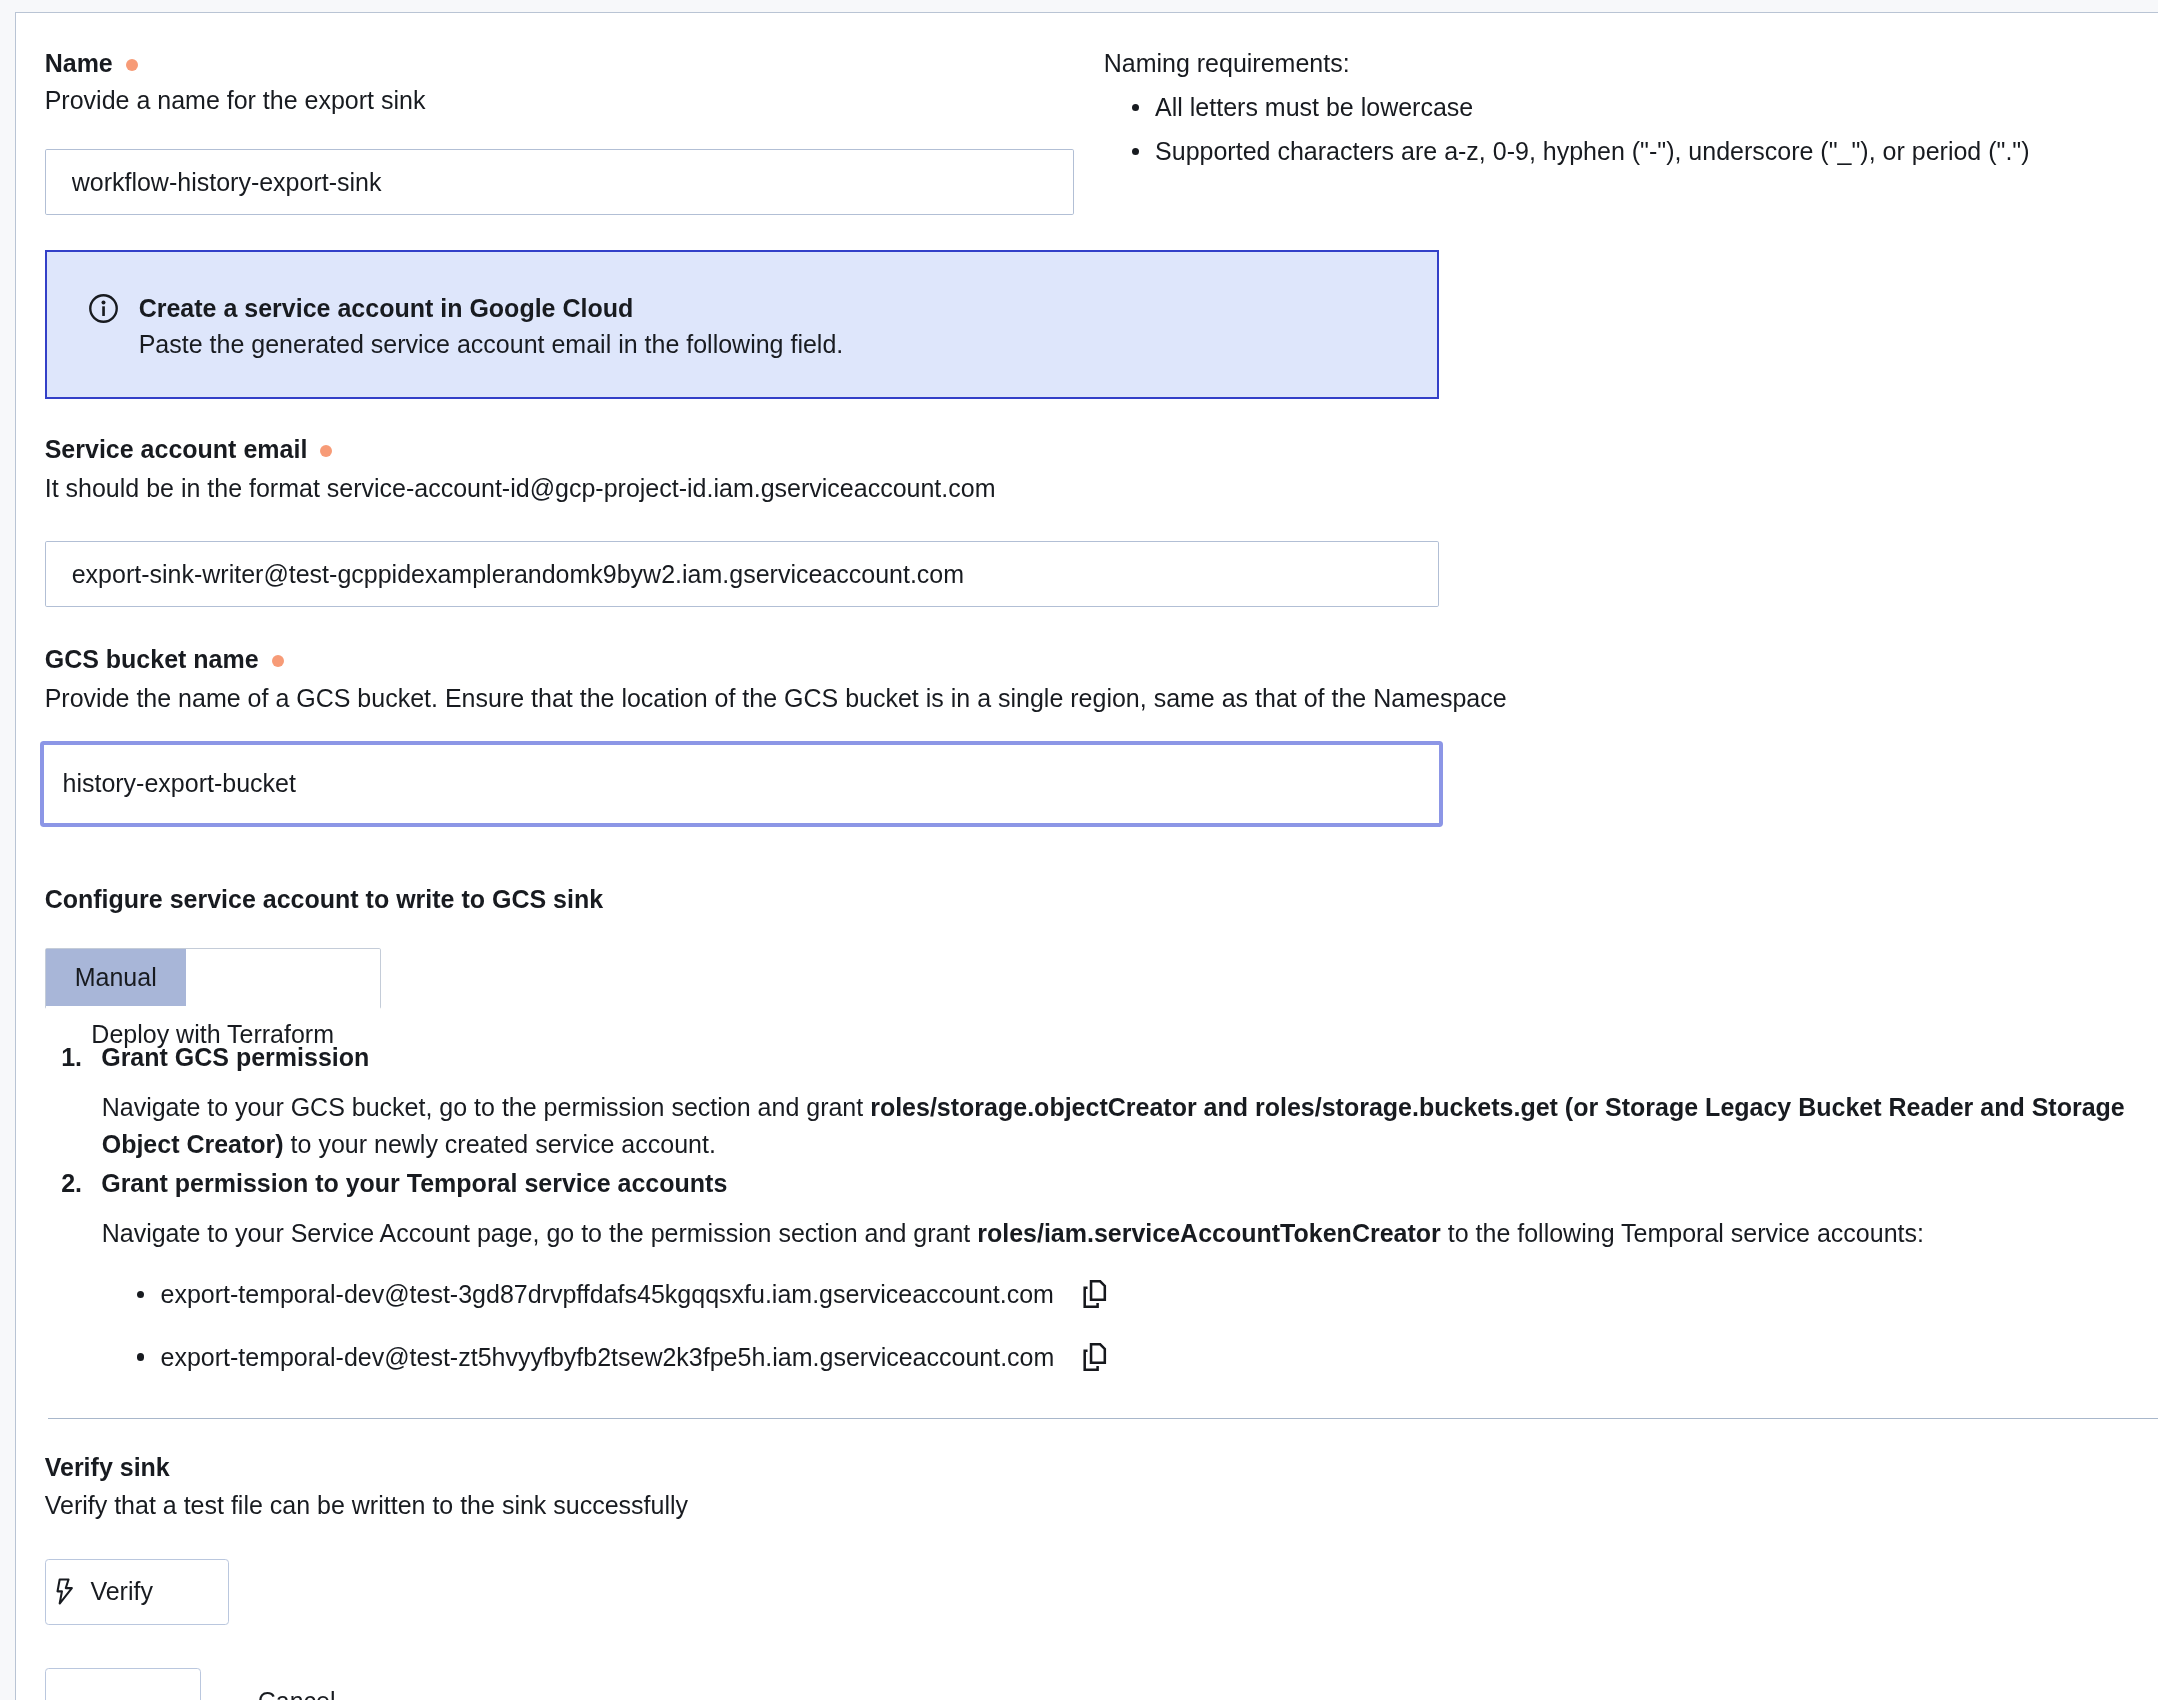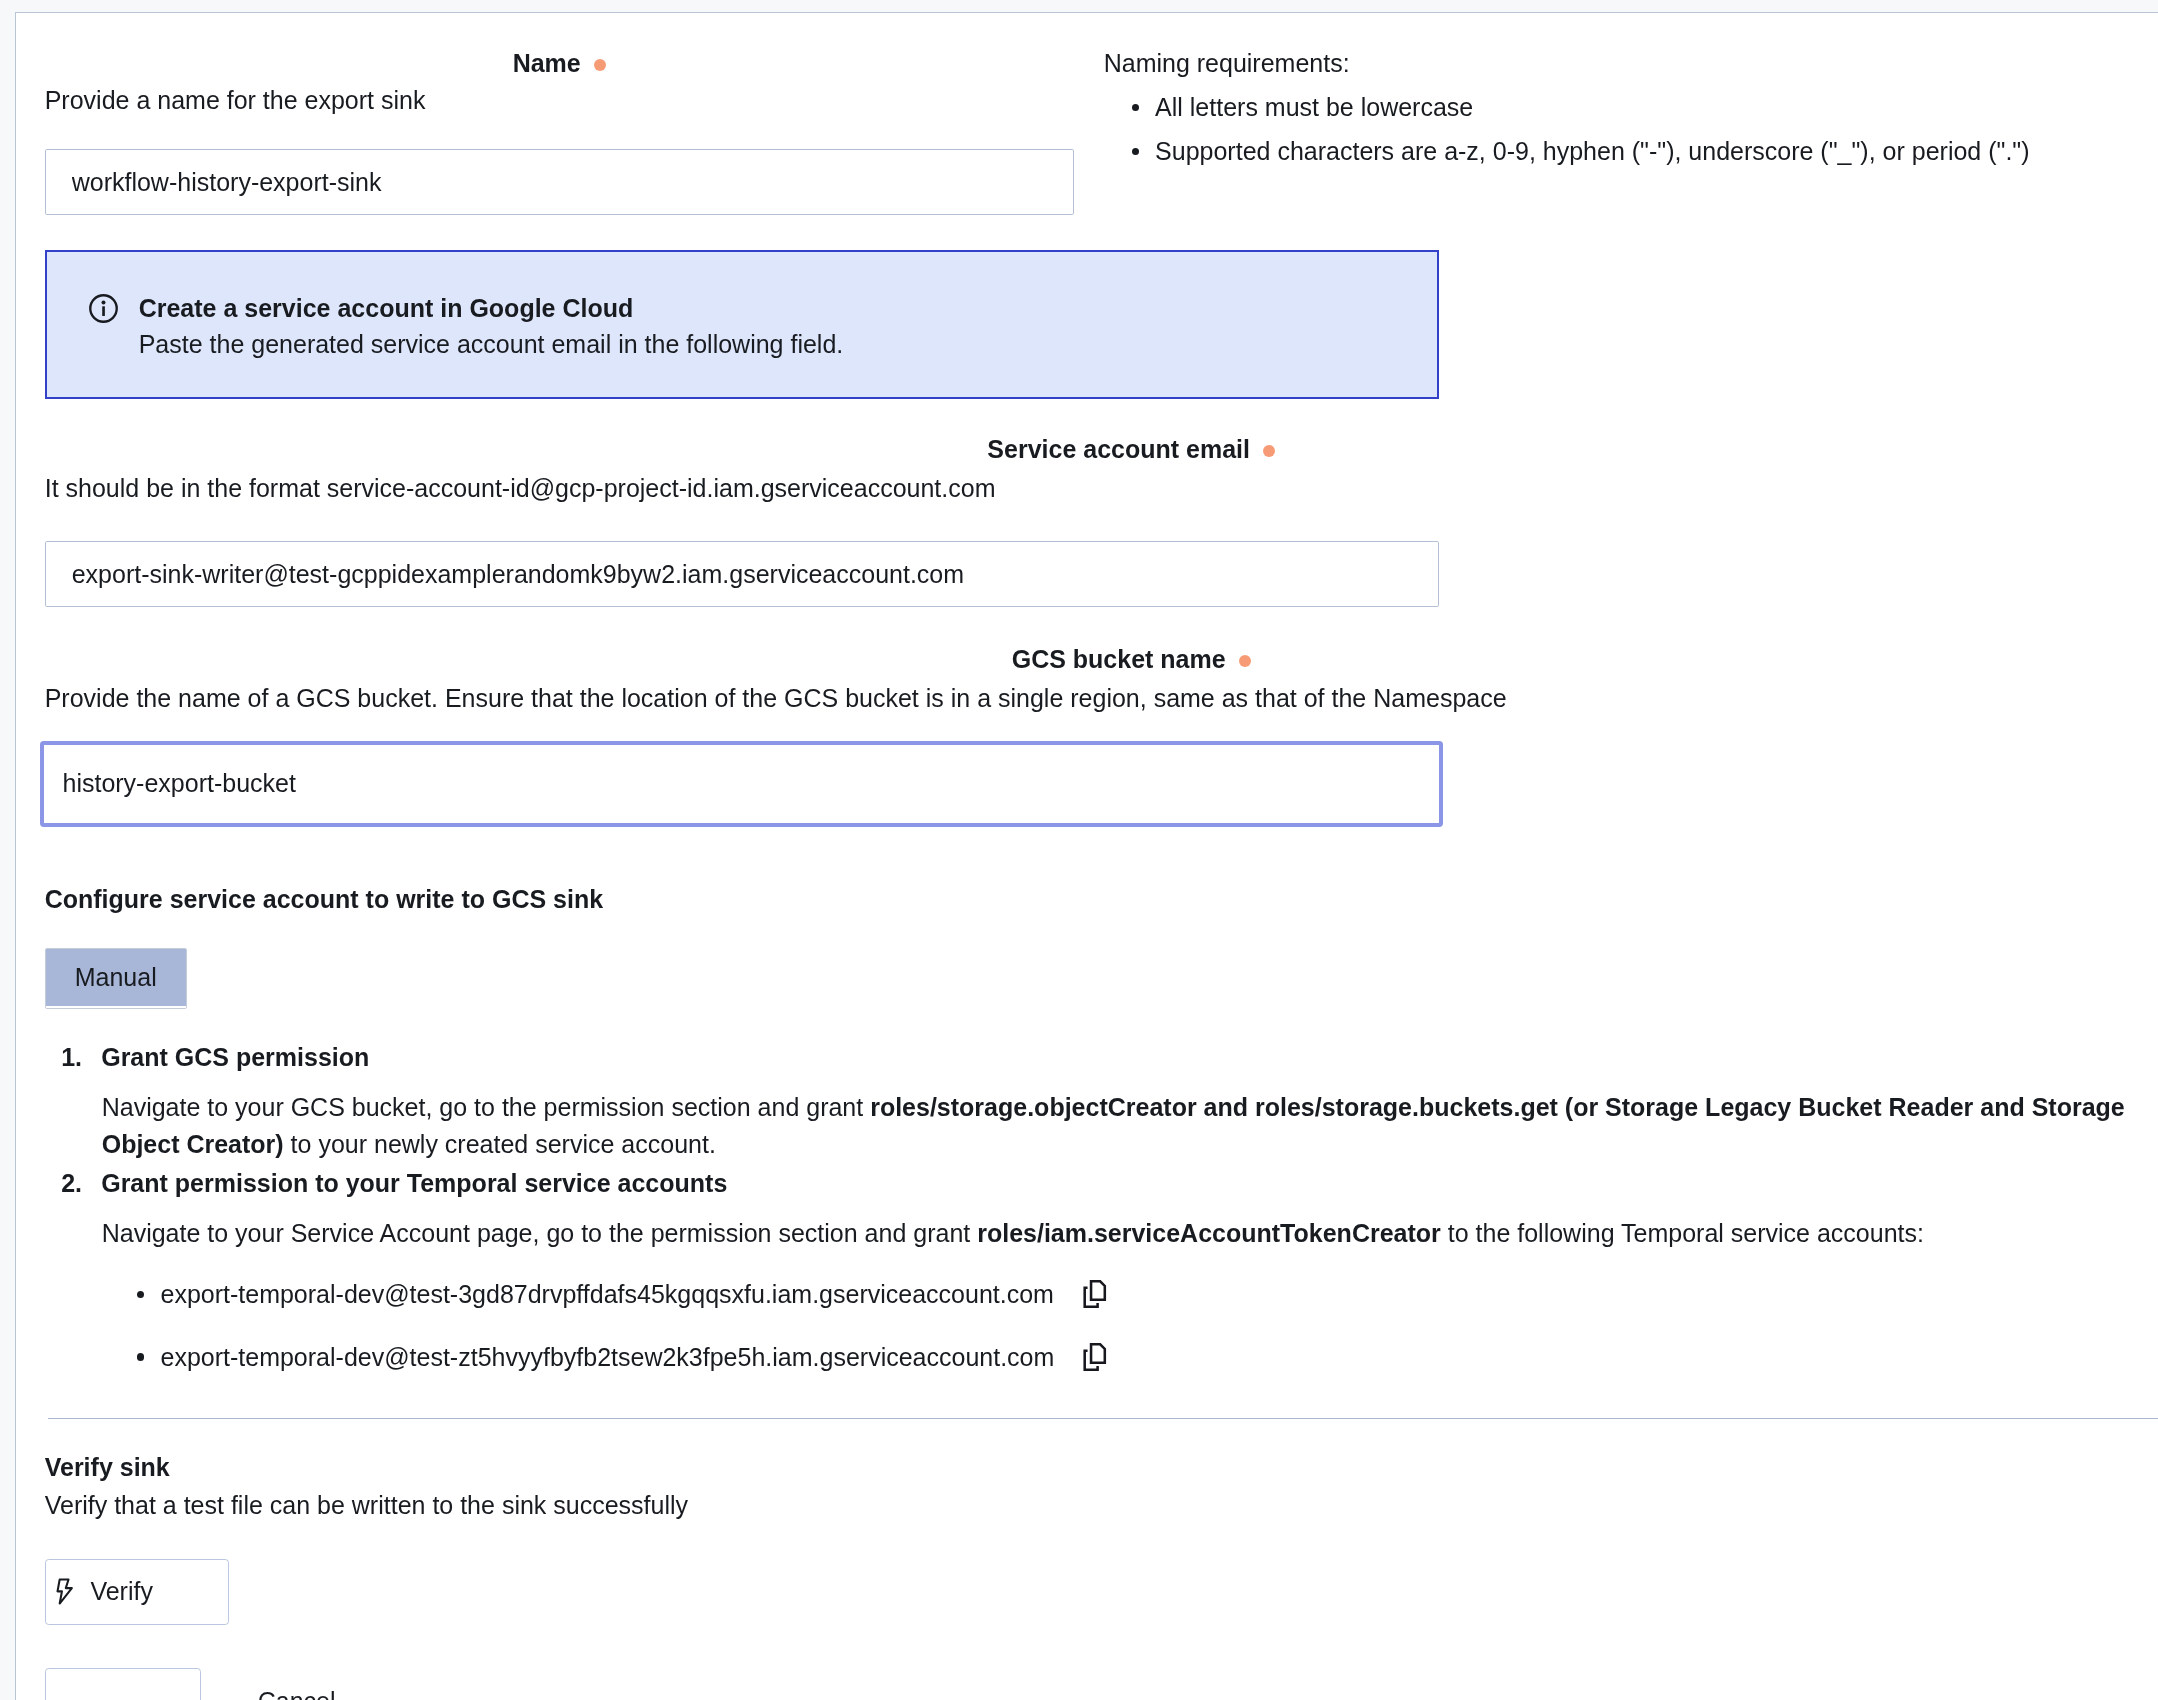--- a/index.html
+++ b/index.html
@@ -14,21 +14,21 @@
     position: relative;
   }
   .card {
     position: absolute;
     left: 14.7px; top: 12px;
     width: 2204px; height: 1837px;
     background: #ffffff;
     border: 1.8px solid #b9c4d4;
     padding: 37px 0 0 29px;
   }
-  .label-row { display: flex; align-items: center; line-height: 27.5px; justify-content: center; }
+  .label-row { display: flex; align-items: center; line-height: 27.5px; }
   .label { font-weight: 600; }
   .req-dot {
     width: 12px; height: 12px; border-radius: 50%;
     background: #f79b77; margin-left: 13px; margin-top: 1.8px;
     display: inline-block;
   }
   .desc { margin-top: 9.2px; line-height: 27.5px; }
 
   .top-row { display: flex; }
   .top-left { width: 1029px; flex: none; }
@@ -186,20 +186,21 @@
     <span class="label">GCS bucket name</span>
     <span class="req-dot"></span>
   </div>
   <div class="desc" style="margin-top:11px;">Provide the name of a GCS bucket. Ensure that the location of the GCS bucket is in a single region, same as that of the Namespace</div>
   <input class="text-input focused" type="text" value="history-export-bucket" style="">
 
   <div class="section-title mt-config">Configure service account to write to GCS sink</div>
 
   <div class="tabs">
     <div class="tab selected">Manual</div>
+    <div class="tab unselected">Deploy with Terraform</div>
   </div>
 
   <div class="steps">
     <div class="step">
       <div class="step-title">
         <span class="step-num">1.</span>
         <span>Grant GCS permission</span>
       </div>
       <div class="step-body"><span>Navigate to your GCS bucket, go to the permission section and grant </span><b>roles/storage.objectCreator and roles/storage.buckets.get (or Storage Legacy Bucket Reader and Storage Object Creator)</b><span> to your newly created service account.</span></div>
     </div>

